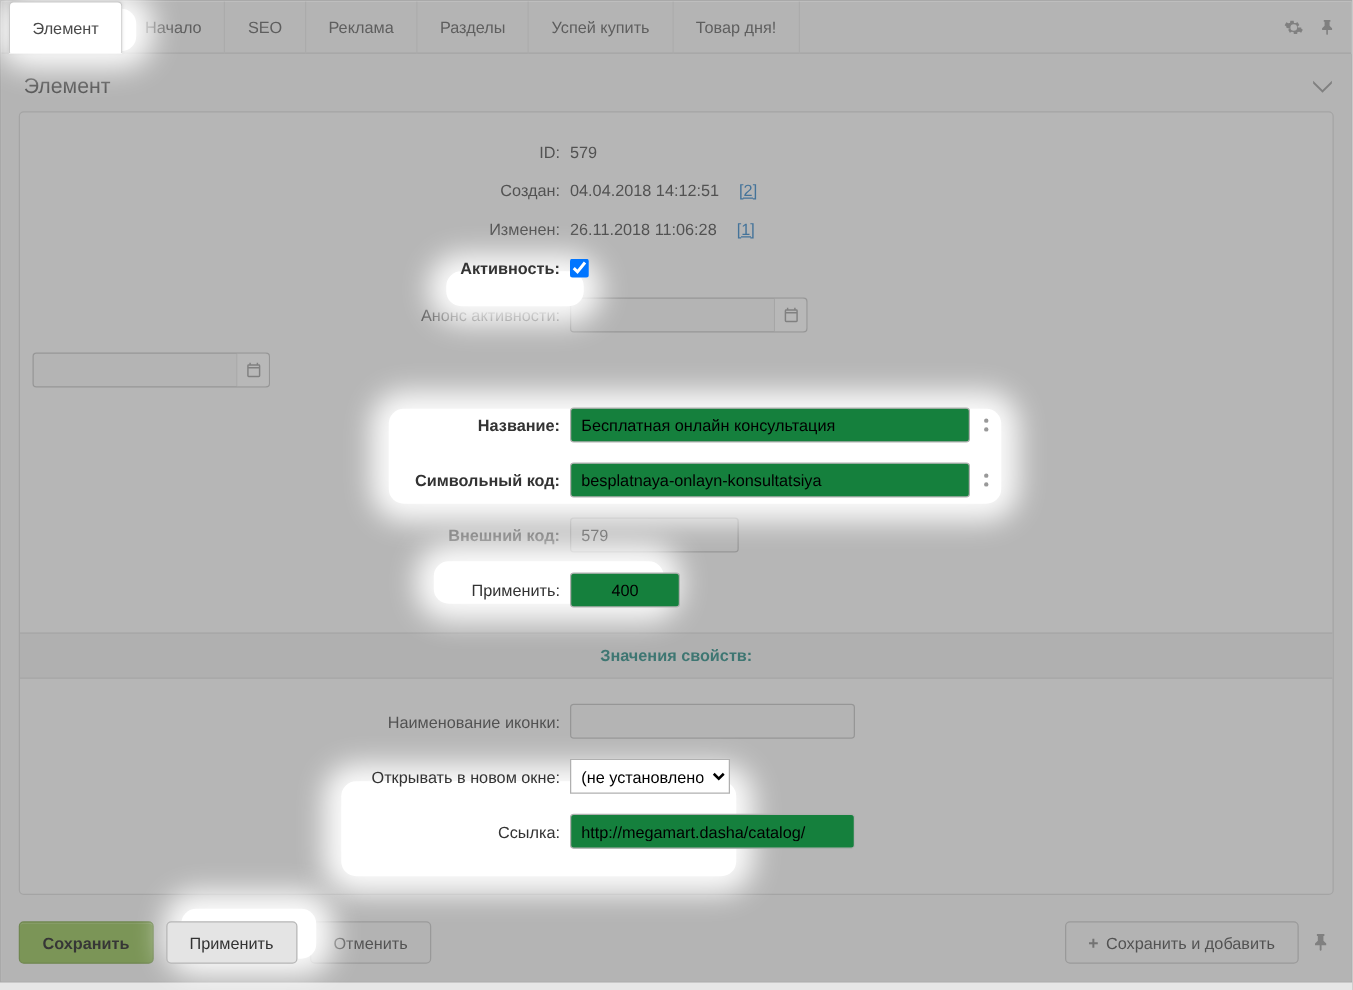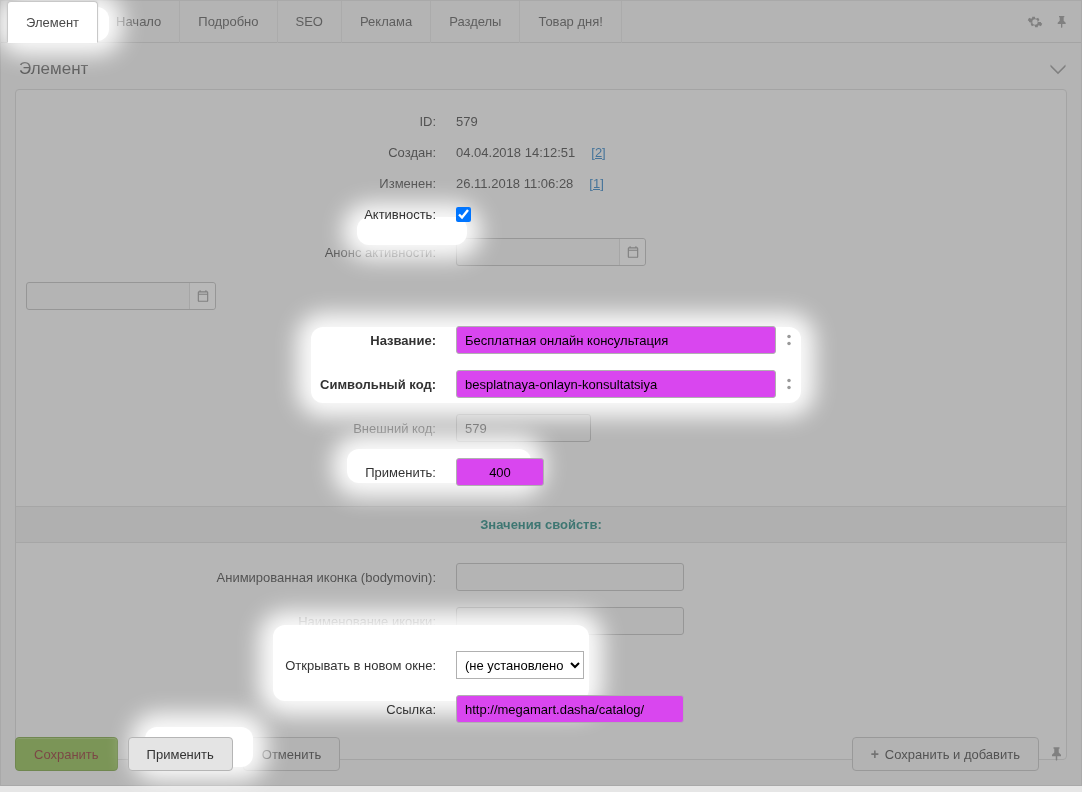--- a/index.html
+++ b/index.html
@@ -11,42 +11,42 @@
 .tab.active { background: #fff; border: 1px solid #c8c8c8; border-bottom: 1px solid #fff; border-radius: 4px 4px 0 0; margin-bottom: -1px; font-weight: normal; box-shadow: 0 -1px 3px rgba(0,0,0,0.08); }
 .tabs-spacer { flex: 1; }
 .tab-icons { display: flex; gap: 12px; align-items: center; color: #888; }
 .gear-icon, .pin-icon { width: 16px; height: 16px; cursor: pointer; fill: #888; }
 .panel { margin: 10px 14px 0 14px; }
 .panel-title-bar { display: flex; align-items: center; justify-content: space-between; padding: 6px 0 10px 4px; }
 .panel-title { font-size: 17px; color: #3a3a3a; }
 .chevron-down { width: 18px; height: 12px; fill: #888; cursor: pointer; }
 .panel-body { border: 1px solid #c8c8c8; border-radius: 4px; background: #eaeaea; padding: 24px 10px 20px 10px; }
 .row { display: flex; align-items: center; margin-bottom: 16px; }
-.row .lbl { width: 430px; text-align: right; padding-right: 20px; color: #333; font-size: 13px; }
+.row .lbl { width: 430px; text-align: right; padding-right: 8px; color: #333; font-size: 13px; }
 .row .val { flex: 1; display: flex; align-items: center; gap: 6px; }
 .readonly-val { color: #333; font-size: 13px; }
 .user-link { color: #1a6fb5; text-decoration: underline; margin-left: 10px; cursor: pointer; }
-input[type="text"].txt { height: 28px; border: 1px solid #b0b0b0; border-radius: 3px; padding: 0 8px; font-size: 13px; background: #d946ef; }
+input[type="text"].txt { height: 28px; border: 1px solid #b0b0b0; border-radius: 3px; padding: 0 8px; font-size: 13px; background: #15803d; }
 input[type="text"].txt.disabled-look { background: #e6e6e6; }
 .w-date { width: 190px; }
 .w-name { width: 320px; }
 .w-code { width: 135px; }
 .w-sort { width: 88px; text-align: center; }
 .w-icon { width: 228px; }
 .w-select { width: 128px; }
 .w-link { width: 228px; }
 .cal-btn { position: absolute; right: 1px; top: 1px; width: 26px; height: 26px; display: flex; align-items: center; justify-content: center; background: #ededed; border-left: 1px solid #ccc; border-radius: 0 3px 3px 0; cursor: pointer; }
 .date-holder { position: relative; display: inline-flex; }
 .gear-mini { width: 14px; height: 22px; fill: #999; cursor: pointer; }
 .section-head { background: #dedede; text-align: center; padding: 10px 0; font-weight: bold; color: #0f766e; margin: 20px -10px 20px -10px; border-top: 1px solid #ccc; border-bottom: 1px solid #ccc; font-size: 13px; }
 select.sel { height: 28px; border: 1px solid #b0b0b0; background: #fff; font-size: 13px; padding: 0 4px; }
 .checkbox { width: 15px; height: 15px; cursor: pointer; }
 .footer { position: absolute; bottom: 14px; left: 14px; right: 14px; display: flex; align-items: center; gap: 10px; }
 .btn { height: 34px; padding: 0 18px; border-radius: 4px; font-size: 13px; cursor: pointer; border: 1px solid #b5b5b5; background: #ededed; color: #333; display: inline-flex; align-items: center; gap: 6px; }
-.btn-green { background: #7fae3c; border-color: #6a9431; color: #7f1d1d; font-weight: normal; box-shadow: inset 0 1px 0 rgba(255,255,255,0.2); }
+.btn-green { background: #7fae3c; border-color: #6a9431; color: #000000; font-weight: bold; box-shadow: inset 0 1px 0 rgba(255,255,255,0.2); }
 .btn-plain { background: #e4e4e4; }
 .footer-spacer { flex: 1; }
 .plus-sym { font-weight: bold; color: #6f6f6f; font-size: 14px; }
 .pin-footer { width: 18px; height: 18px; fill: #888; cursor: pointer; }
 .highlight { position: absolute; background: #fff; border-radius: 12px; box-shadow: 0 0 22px 14px rgba(255,255,255,0.95); z-index: 10; pointer-events: none; }
 .z-above { position: relative; z-index: 20; }
 </style>
 </head>
 <body>
 
@@ -56,24 +56,24 @@
   <div class="highlight" style="top:6px; left:10px; width:98px; height:34px;"></div>
   <div class="highlight" style="top:216px; left:356px; width:110px; height:28px;"></div>
   <div class="highlight" style="top:326px; left:310px; width:490px; height:76px;"></div>
   <div class="highlight" style="top:448px; left:346px; width:184px; height:34px;"></div>
   <div class="highlight" style="top:624px; left:272px; width:316px; height:76px;"></div>
   <div class="highlight" style="top:726px; left:144px; width:108px; height:40px;"></div>
 
   <div class="tabs">
     <div class="tab active z-above">Элемент</div>
     <div class="tab">Начало</div>
-    <div class="tab">Подробно</div>
     <div class="tab">SEO</div>
     <div class="tab">Реклама</div>
     <div class="tab">Разделы</div>
+    <div class="tab">Успей купить</div>
     <div class="tab">Товар дня!</div>
     <div class="tabs-spacer"></div>
     <div class="tab-icons">
       <svg class="gear-icon" viewBox="0 0 24 24">
           <path d="M12 8a4 4 0 1 0 0 8 4 4 0 0 0 0-8zm9 4a7 7 0 0 1-.1 1.2l2 1.6-2 3.4-2.4-1a7 7 0 0 1-2 .1l-.4 2.6h-4l-.4-2.6a7 7 0 0 1-2-.1l-2.4 1-2-3.4 2-1.6A7 7 0 0 1 3 12a7 7 0 0 1 .1-1.2l-2-1.6 2-3.4 2.4 1a7 7 0 0 1 2-.1L7.9 4h4l.4 2.6a7 7 0 0 1 2 .1l2.4-1 2 3.4-2 1.6c.1.4.1.8.1 1.2z"></path>
         </svg>
       <svg class="pin-icon" viewBox="0 0 24 24">
           <path d="M14 3v2h-1v5l3 3v2h-5v5l-1 1-1-1v-5H4v-2l3-3V5H6V3h8z"></path>
         </svg>
     </div>
@@ -106,21 +106,21 @@
 
       <div class="row">
         <div class="lbl">Изменен:</div>
         <div class="val">
           <span class="readonly-val">26.11.2018 11:06:28</span>
           <span class="user-link">[1]</span>
         </div>
       </div>
 
       <div class="row">
-        <div class="lbl z-above" style="font-weight:normal">Активность:</div>
+        <div class="lbl z-above" style="font-weight:bold">Активность:</div>
         <div class="val z-above">
             <input type="checkbox" class="checkbox" checked="" style="">
           </div>
       </div>
 
       <div class="row">
         <div class="lbl">Анонс активности:</div>
         <div class="val">
           <span class="date-holder">
             <input type="text" class="txt w-date disabled-look" value="" style="">
@@ -162,41 +162,35 @@
         <div class="val">
           <input type="text" class="txt w-name" value="besplatnaya-onlayn-konsultatsiya" style="">
           <svg class="gear-mini" viewBox="0 0 24 24">
               <circle cx="12" cy="6" r="3"></circle>
               <circle cx="12" cy="18" r="3"></circle>
             </svg>
         </div>
       </div>
 
       <div class="row">
-        <div class="lbl" style="font-weight:normal">Внешний код:</div>
+        <div class="lbl" style="font-weight:bold">Внешний код:</div>
         <div class="val">
             <input type="text" class="txt w-code disabled-look" value="579" style="">
           </div>
       </div>
 
       <div class="row z-above">
         <div class="lbl">Применить:</div>
         <div class="val">
             <input type="text" class="txt w-sort" value="400" style="">
           </div>
       </div>
 
       <div class="section-head">Значения свойств:</div>
 
-      <div class="row">
-        <div class="lbl">Анимированная иконка (bodymovin):</div>
-        <div class="val">
-            <input type="text" class="txt w-icon disabled-look" value="" style="">
-          </div>
-      </div>
 
       <div class="row">
         <div class="lbl">Наименование иконки:</div>
         <div class="val">
             <input type="text" class="txt w-icon disabled-look" value="" style="">
           </div>
       </div>
 
       <div class="row z-above">
         <div class="lbl">Открывать в новом окне:</div>

